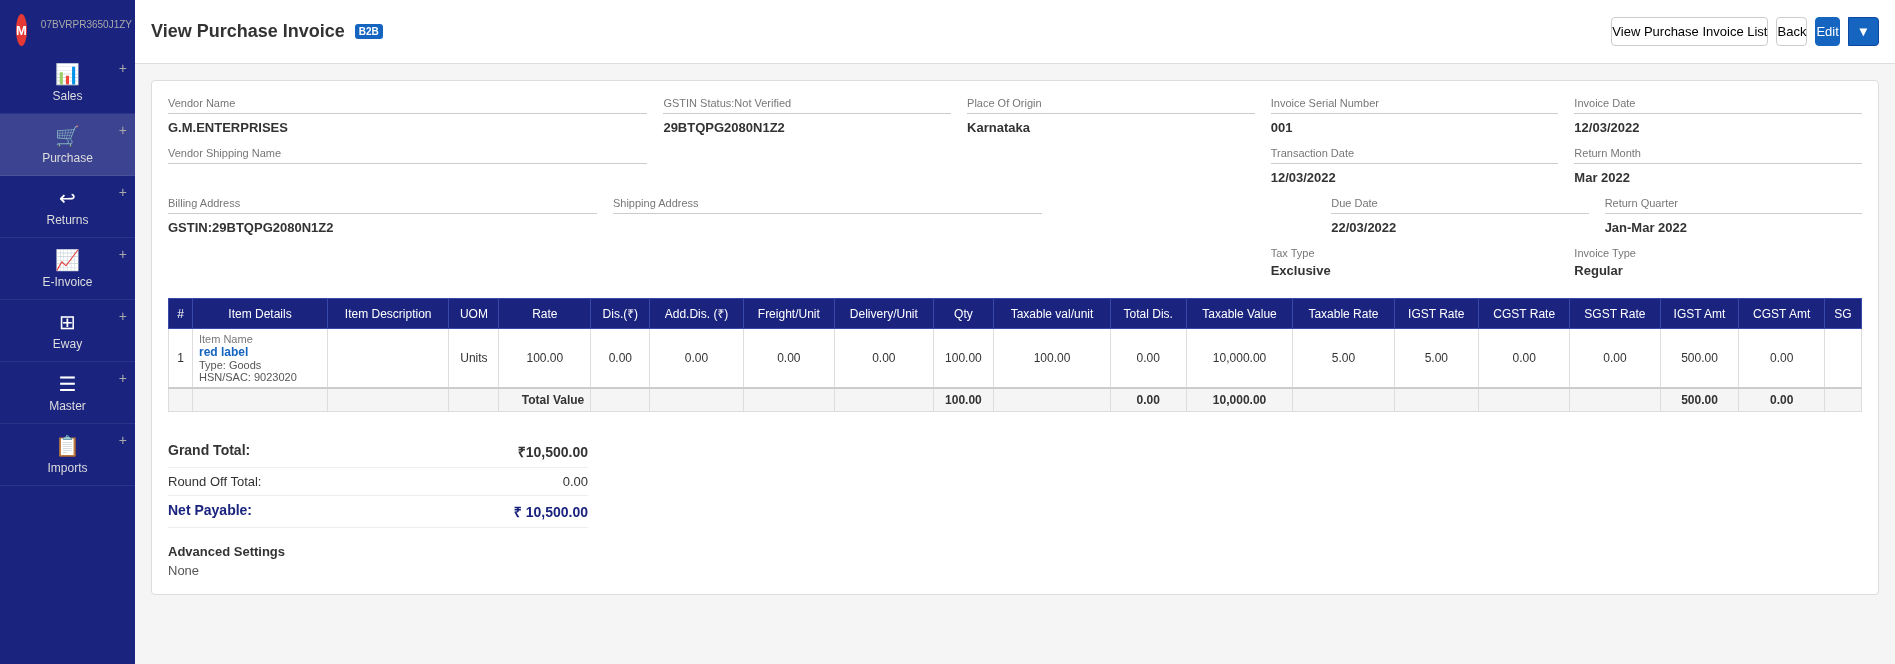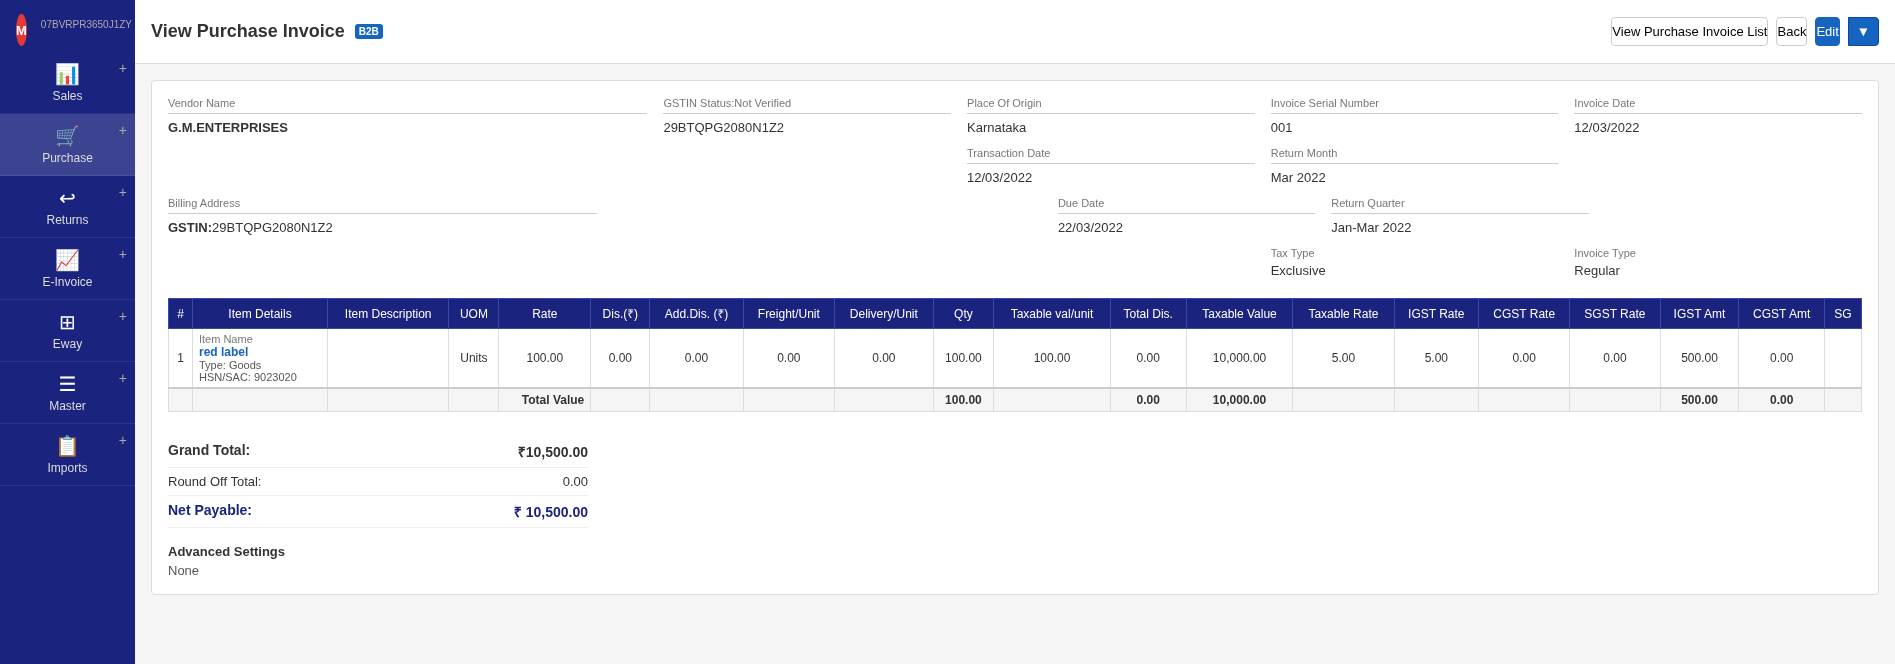--- a/index.html
+++ b/index.html
@@ -145,21 +145,21 @@
       padding: 16px;
     }
     .info-label {
       font-size: 11px;
       color: #777;
       margin-bottom: 4px;
     }
     .info-value {
       font-size: 13px;
       color: #333;
-      font-weight: 400;
+      font-weight: 700;
     }
     .info-value.bold {
       font-weight: 700;
     }
 
     
     .invoice-table {
       width: 100%;
       border-collapse: collapse;
       font-size: 12px;
@@ -355,20 +355,25 @@
           <div class="info-value">001</div>
         </div>
         <div class="info-col">
           <div class="info-label">Invoice Date</div>
           <div class="divider-line"></div>
           <div class="info-value">12/03/2022</div>
         </div>
       </div>
 
       <div class="info-row info-row-5">
+        <div class="info-col">
+          <div class="info-label">Vendor Shipping Name</div>
+          <div class="divider-line"></div>
+          <div class="info-value"></div>
+        </div>
         <div class="info-col"></div>
         <div class="info-col"></div>
         <div class="info-col">
           <div class="info-label">Transaction Date</div>
           <div class="divider-line"></div>
           <div class="info-value">12/03/2022</div>
         </div>
         <div class="info-col">
           <div class="info-label">Return Month</div>
           <div class="divider-line"></div>
@@ -376,20 +381,24 @@
         </div>
       </div>
 
       <div class="info-row info-row-addr">
         <div class="info-col">
           <div class="info-label">Billing Address</div>
           <div class="divider-line"></div>
           <div class="info-value">
             <strong>GSTIN:</strong><span>29BTQPG2080N1Z2</span>
           </div>
+        </div>
+        <div class="info-col">
+          <div class="info-label">Shipping Address</div>
+          <div class="divider-line"></div>
         </div>
         <div class="info-col"></div>
         <div class="info-col">
           <div class="info-label">Due Date</div>
           <div class="divider-line"></div>
           <div class="info-value">22/03/2022</div>
         </div>
         <div class="info-col">
           <div class="info-label">Return Quarter</div>
           <div class="divider-line"></div>

